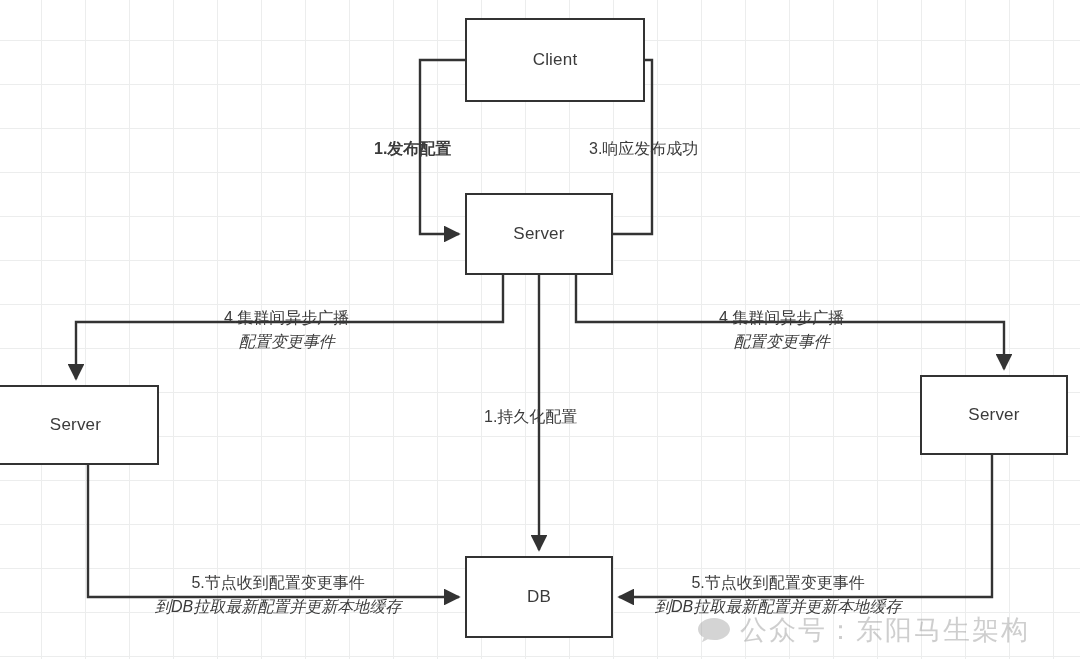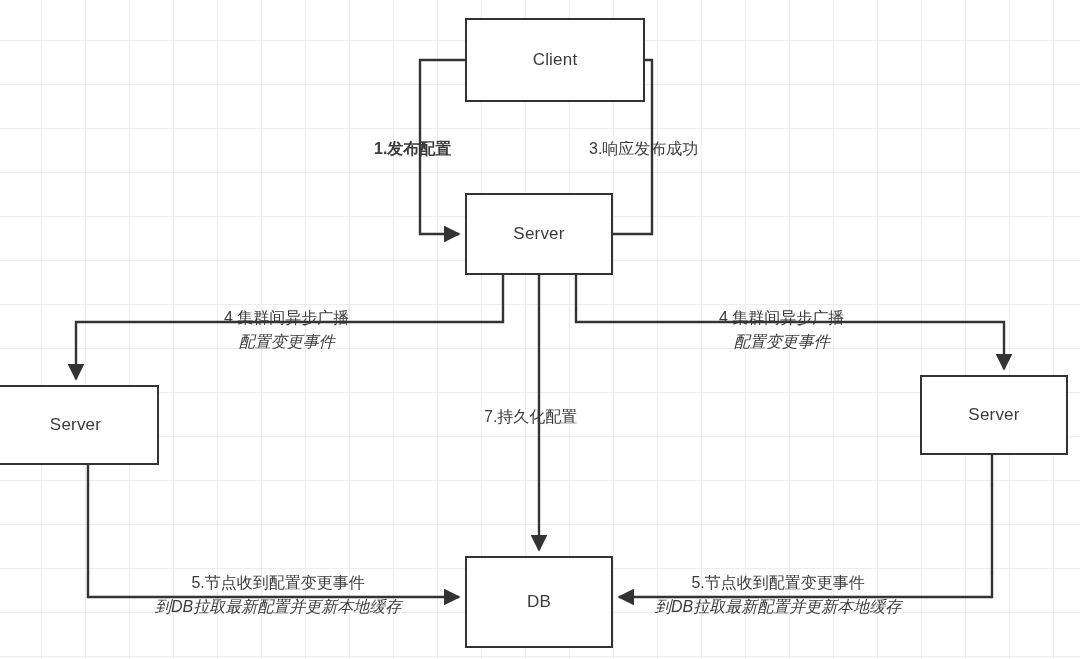--- a/index.html
+++ b/index.html
@@ -110,21 +110,21 @@
   </div>
 
   <div class="node-box" style="left:-8px; top:385px; width:167px; height:80px;">
     <span>Server</span>
   </div>
 
   <div class="node-box" style="left:920px; top:375px; width:148px; height:80px;">
     <span>Server</span>
   </div>
 
-  <div class="node-box" style="left:465px; top:556px; width:148px; height:92px;">
+  <div class="node-box" style="left:465px; top:556px; width:148px; height:82px;">
     <span>DB</span>
   </div>
 
   <div class="edge-label" style="left:374px; top:137px;font-weight:bold;">
     <span>1.发布配置</span>
   </div>
 
   <div class="edge-label" style="left:589px; top:137px;">
     <span>3.响应发布成功</span>
   </div>
@@ -133,27 +133,34 @@
     <span>4.集群间异步广播</span>
     <span class="line2">配置变更事件</span>
   </div>
 
   <div class="edge-label" style="left:719px; top:306px;">
     <span>4.集群间异步广播</span>
     <span class="line2">配置变更事件</span>
   </div>
 
   <div class="edge-label" style="left:484px; top:405px;">
-    <span>7.持久化配置</span>
+    <span>1.持久化配置</span>
   </div>
 
   <div class="edge-label" style="left:155px; top:571px;">
     <span>5.节点收到配置变更事件</span>
     <span class="line2">到DB拉取最新配置并更新本地缓存</span>
   </div>
 
   <div class="edge-label" style="left:655px; top:571px;">
     <span>5.节点收到配置变更事件</span>
     <span class="line2">到DB拉取最新配置并更新本地缓存</span>
   </div>
 
+  <div id="watermark">
+    <svg class="wm-bubble" viewBox="0 0 34 26" xmlns="http://www.w3.org/2000/svg">
+      <path d="M17 1 C8 1 1 6.3 1 12.2 C1 15.6 3.3 18.6 6.9 20.6 L5 25.2 L10.7 22.3
+               C12.7 22.8 14.8 23.1 17 23.1 C26 23.1 33 17.8 33 12.2 C33 6.3 26 1 17 1 Z" fill="#9a9a9a"></path>
+    </svg>
+    <span class="wm-text">公众号：东阳马生架构</span>
+  </div>
 
 </div>
 
 </body></html>

